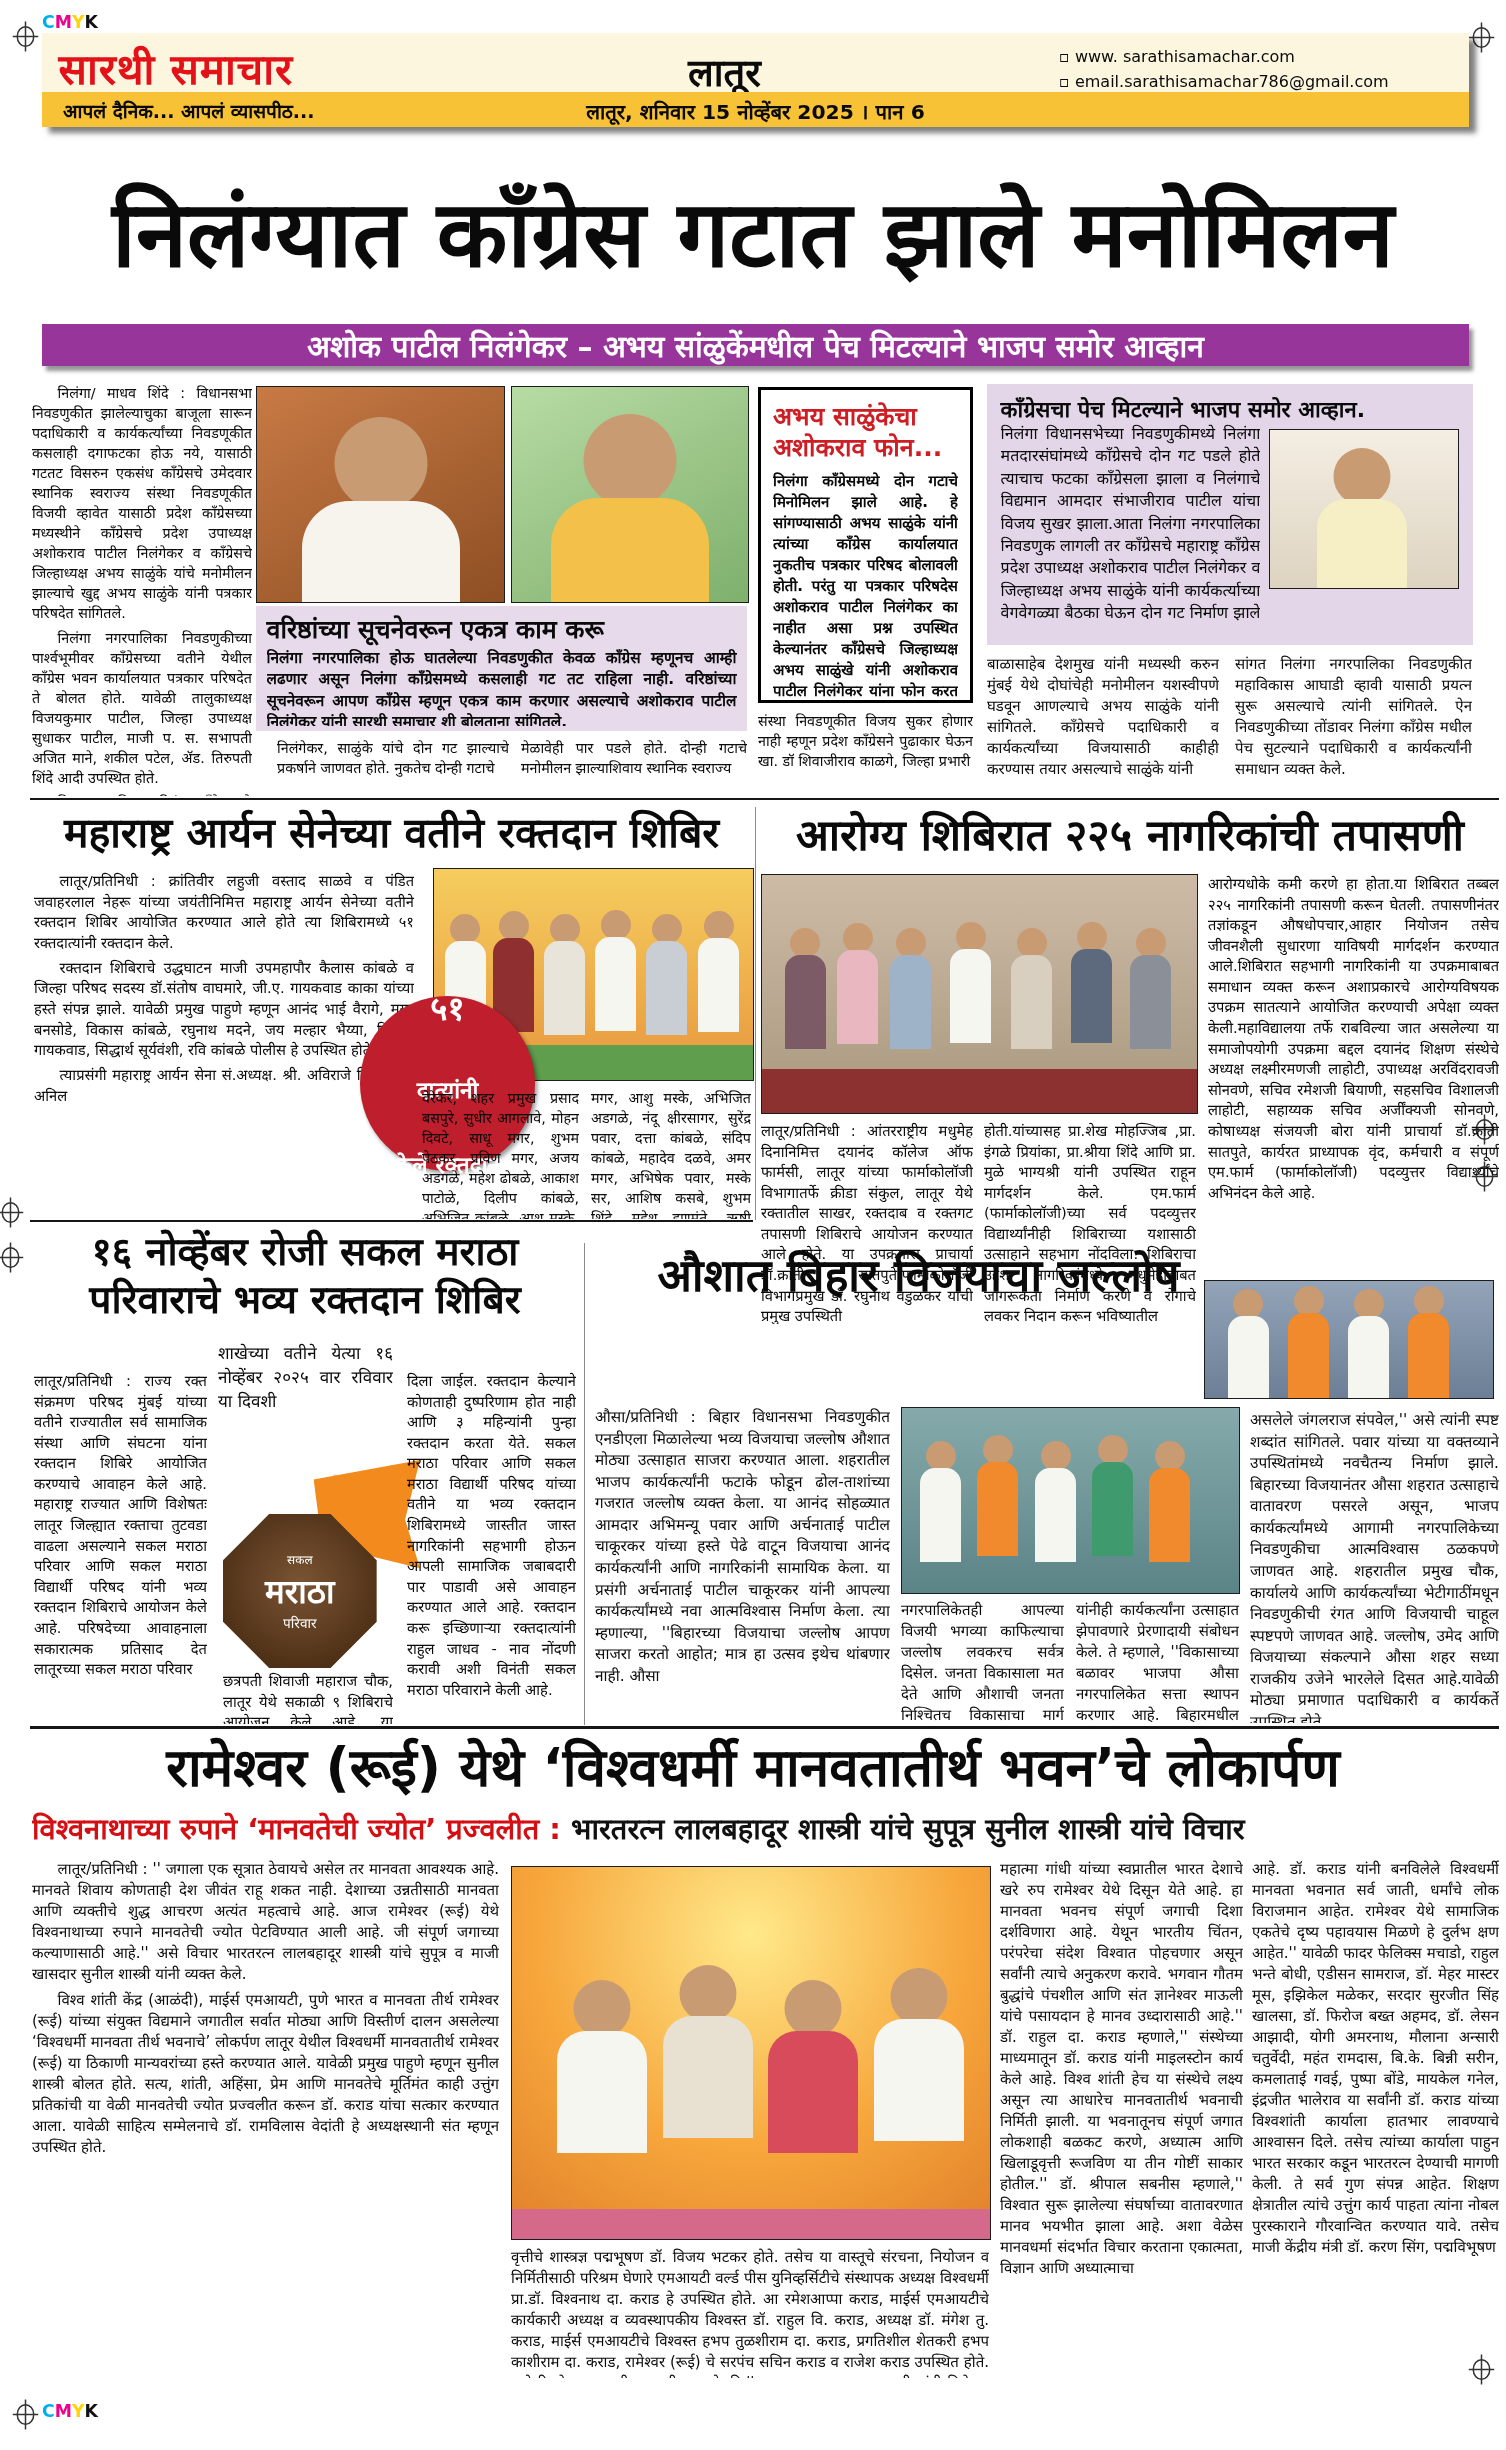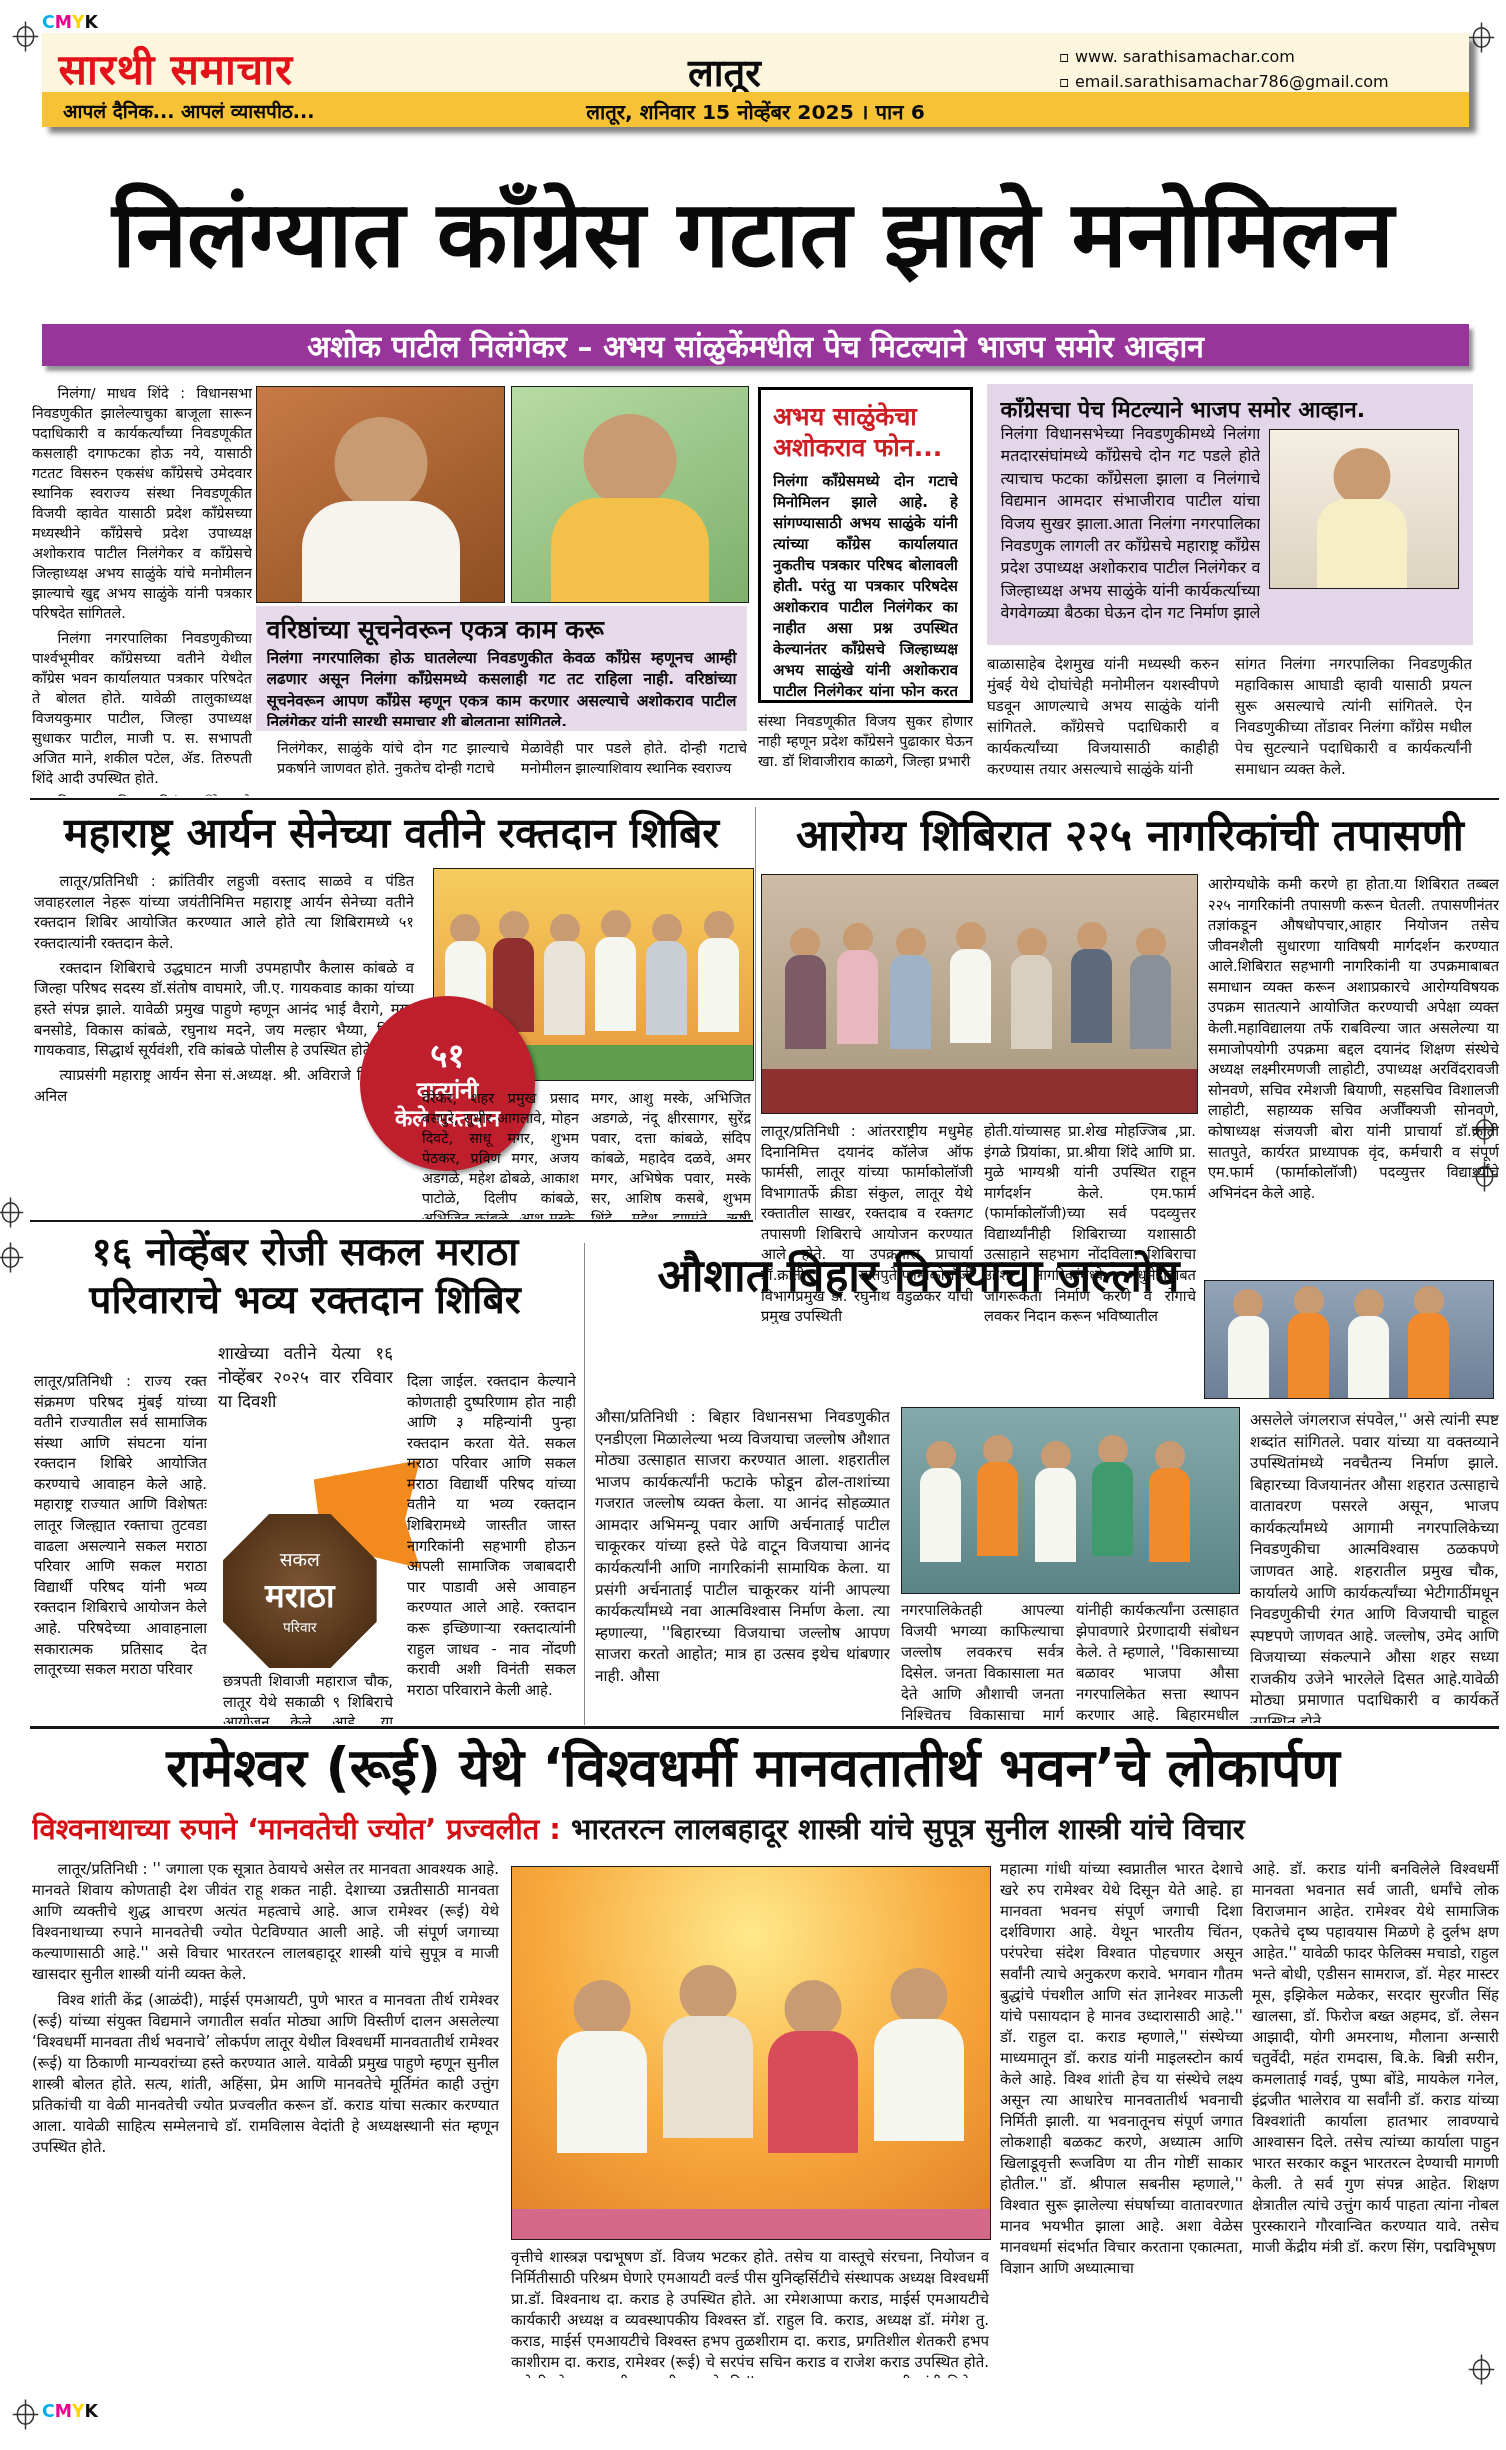--- a/index.html
+++ b/index.html
@@ -21,21 +21,21 @@
   .c-c{color:#00aeef}.c-m{color:#ec008c}.c-y{color:#ffd400}.c-k{color:#111}
   
   .purplebar{background:#97359b;color:#fff;font-weight:bold;box-shadow:3.8px 4.5px 3.8px rgba(20,20,20,.45);}
   .lavbox{background:#e7daeb;}
   .chalbox{background:#e4d6e9;}
   .phonebox{border:3px solid #000;background:#fff;}
   .redhead{color:#cf1d24;font-weight:bold;}
   .redbox{background:#c9252b;color:#fff;font-weight:bold;}
   .badge{background:#bf1e2c;border-radius:50%;color:#fff;font-weight:bold;
          display:flex;flex-direction:column;align-items:center;justify-content:center;
-         box-shadow:2.3px 3px 4.5px rgba(0,0,0,.4);text-align:right;line-height:1.25;}
+         box-shadow:2.3px 3px 4.5px rgba(0,0,0,.4);text-align:right;line-height:1.25;gap:47px;}
   
   .ph{position:absolute;border:1.5px solid #1c1c1c;overflow:hidden;}
   .f{position:absolute;width:41px;height:121px;}
   .f::before{content:"";position:absolute;top:0;left:50%;transform:translateX(-50%);
              width:30px;height:30px;border-radius:50%;background:#c99b72;}
   .f::after{content:"";position:absolute;top:27px;left:0;right:0;bottom:0;
             border-radius:15px 15px 0 0;background:var(--c,#f0f0ea);}
   .f.big{width:158px;height:249px;}
   .f.big::before{width:93px;height:93px;}
   .f.big::after{top:84px;border-radius:47px 47px 0 0;}
@@ -196,21 +196,21 @@
   <div class="abs rule" style="left:30px;top:1220px;width:723px;height:2.3px;"></div>
 
   <div class="abs center hl-dev" style="left:30px;top:1229px;width:550px;height:47px;font-size:39px;">१६ नोव्हेंबर रोजी सकल मराठा</div>
   <div class="abs center hl-dev" style="left:30px;top:1277px;width:550px;height:47px;font-size:39px;">परिवाराचे भव्य रक्तदान शिबिर</div>
   <div class="abs txt" style="left:34px;top:1371px;width:173px;height:352px;font-size:14.7px;">लातूर/प्रतिनिधी : राज्य रक्त संक्रमण परिषद मुंबई यांच्या वतीने राज्यातील सर्व सामाजिक संस्था आणि संघटना यांना रक्तदान शिबिरे आयोजित करण्याचे आवाहन केले आहे. महाराष्ट्र राज्यात आणि विशेषतः लातूर जिल्ह्यात रक्ताचा तुटवडा वाढला असल्याने सकल मराठा परिवार आणि सकल मराठा विद्यार्थी परिषद यांनी भव्य रक्तदान शिबिराचे आयोजन केले आहे. परिषदेच्या आवाहनाला सकारात्मक प्रतिसाद देत लातूरच्या सकल मराठा परिवार</div>
   <div class="abs txt" style="left:218px;top:1342px;width:175px;height:84px;font-size:17px;">शाखेच्या वतीने येत्या १६ नोव्हेंबर २०२५ वार रविवार या दिवशी</div>
   <div class="abs" style="left:223px;top:1460px;width:197px;height:208px;">
     <div class="mlogo-pole"></div>
     <div class="mlogo-flag"></div>
     <div class="mlogo-oct">
-      <span style="font-size:19px;">सकल</span>
+      <span style="font-size:12px;">सकल</span>
       <span style="font-size:33px;font-weight:bold;">मराठा</span>
       <span style="font-size:13.6px;">परिवार</span>
     </div>
   </div>
   <div class="abs txt" style="left:223px;top:1671px;width:170px;height:53px;font-size:14.7px;">छत्रपती शिवाजी महाराज चौक, लातूर येथे सकाळी ९ शिबिराचे आयोजन केले आहे. या शिबिरामध्ये रक्तदात्यांना योग्य सुविधा आणि सम्मान</div>
   <div class="abs txt" style="left:407px;top:1371px;width:169px;height:352px;font-size:14.7px;">दिला जाईल. रक्तदान केल्याने कोणताही दुष्परिणाम होत नाही आणि ३ महिन्यांनी पुन्हा रक्तदान करता येते. सकल मराठा परिवार आणि सकल मराठा विद्यार्थी परिषद यांच्या वतीने या भव्य रक्तदान शिबिरामध्ये जास्तीत जास्त नागरिकांनी सहभागी होऊन आपली सामाजिक जबाबदारी पार पाडावी असे आवाहन करण्यात आले आहे. रक्तदान करू इच्छिणाऱ्या रक्तदात्यांनी राहुल जाधव - नाव नोंदणी करावी अशी विनंती सकल मराठा परिवाराने केली आहे.</div>
 
   <div class="vr" style="left:584px;top:1243px;height:482px;"></div>
 
   <div class="abs center hl-dev" style="left:591px;top:1241px;width:655px;height:69px;font-size:45px;">औशात बिहार विजयाचा जल्लोष</div>

